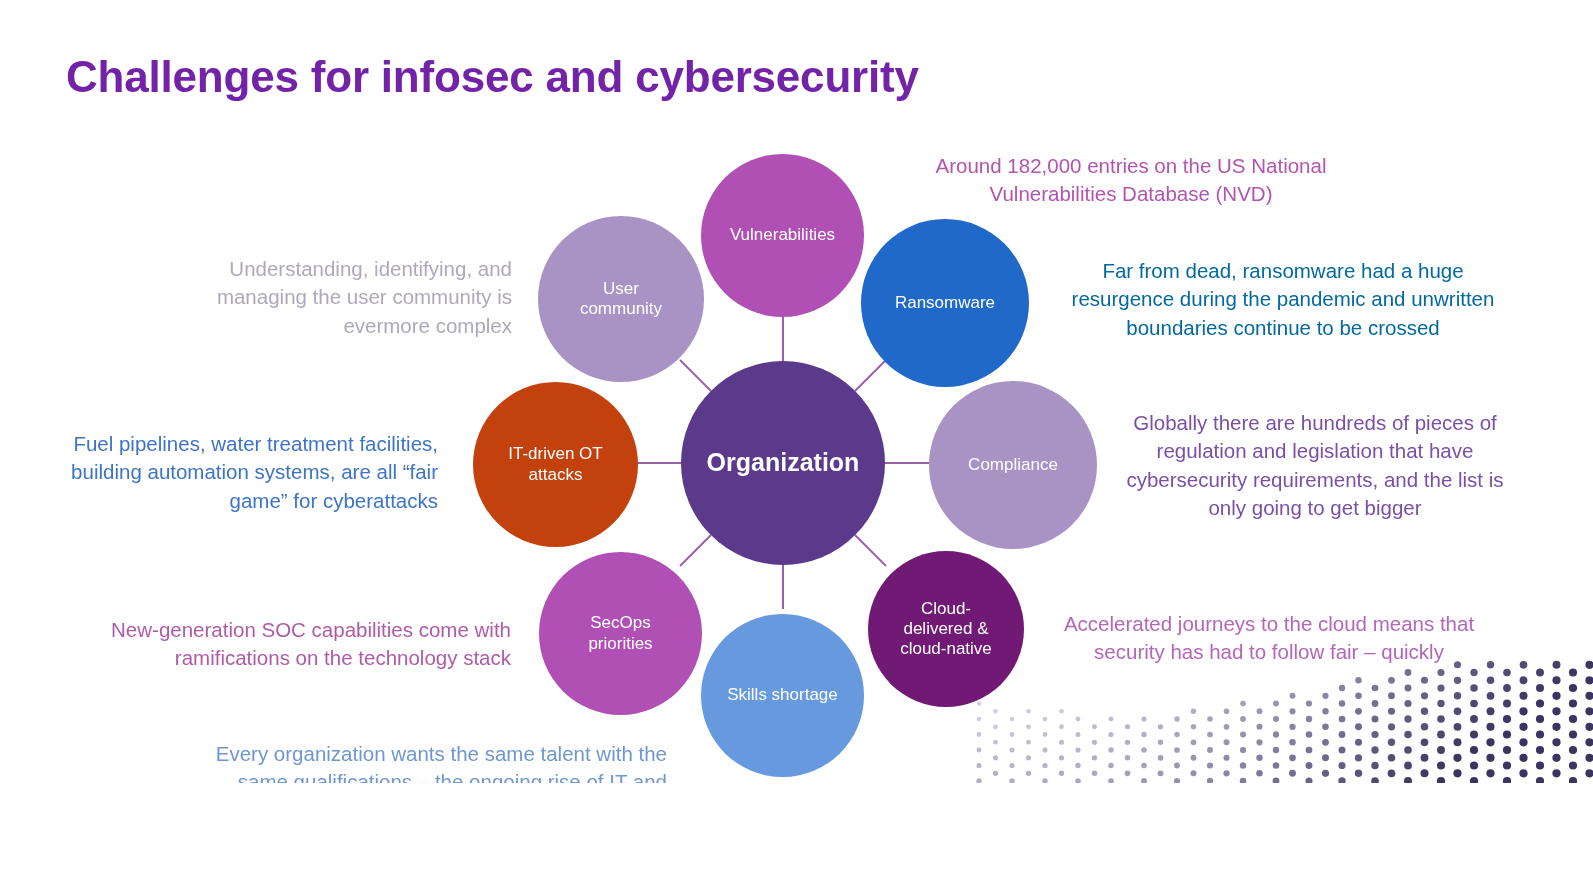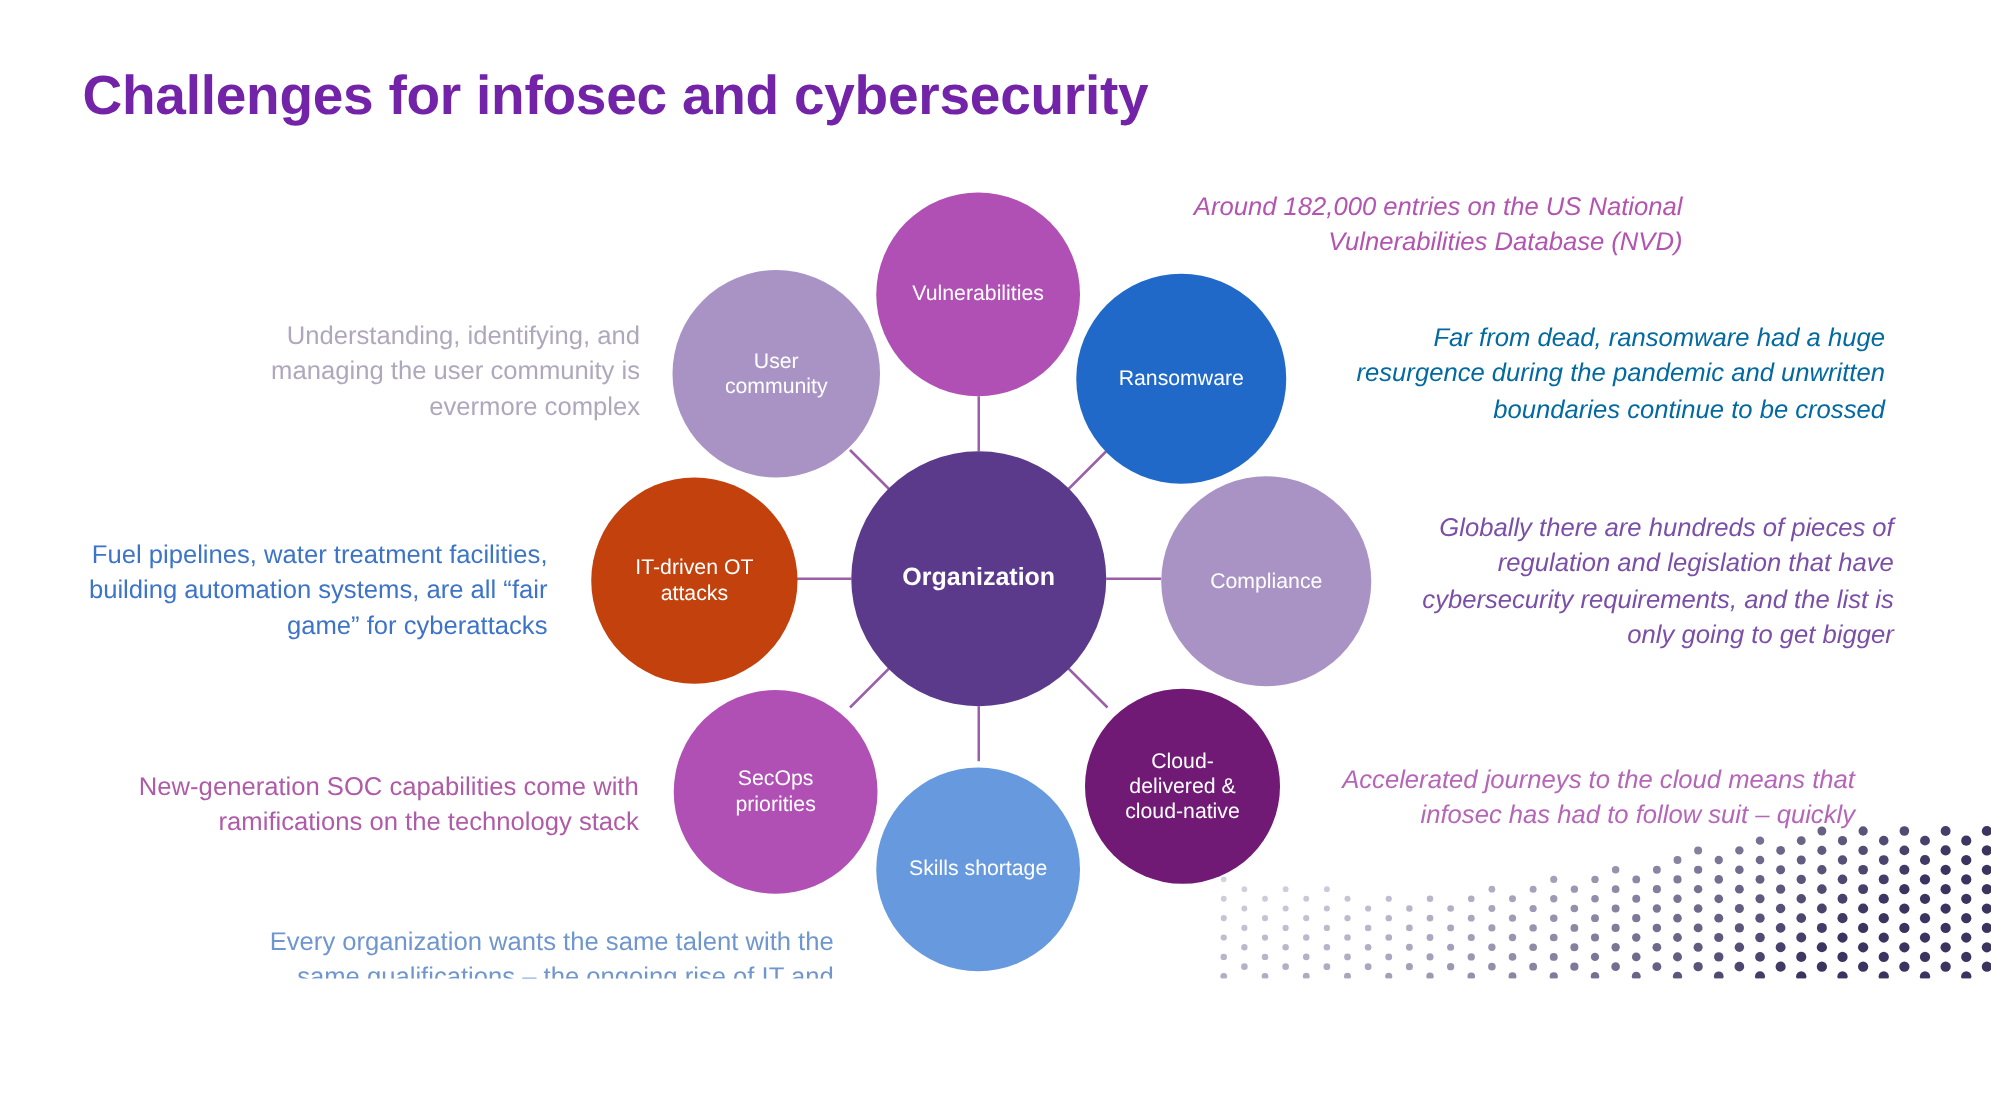--- a/index.html
+++ b/index.html
@@ -72,42 +72,42 @@
     white-space: pre-line;
     padding: 0 6px;
   }
 
   .node-center {
     width: 204px;
     height: 204px;
     left: 681px;
     top: 361px;
     background: #5B3A8C;
-    font-size: 20px;
+    font-size: 25px;
     font-weight: bold;
   }
 
   .node-satellite { font-size: 17px; font-weight: normal; }
 
   #node-vulnerabilities { width: 163px; height: 163px; left: 701px; top: 154px; background: #B050B5; }
   #node-ransomware     { width: 168px; height: 168px; left: 861px; top: 219px; background: #2069C8; }
   #node-compliance     { width: 168px; height: 168px; left: 929px; top: 381px; background: #A893C4; }
   #node-cloud          { width: 156px; height: 156px; left: 868px; top: 551px; background: #C575C0; }
   #node-skills         { width: 163px; height: 163px; left: 701px; top: 614px; background: #6699DD; }
   #node-secops         { width: 163px; height: 163px; left: 539px; top: 552px; background: #B050B5; }
   #node-itot           { width: 165px; height: 165px; left: 473px; top: 382px; background: #2069C8; }
   #node-usercommunity  { width: 166px; height: 166px; left: 538px; top: 216px; background: #A893C4; text-align: center; }
 
   
   .callout {
     position: absolute;
     font-size: 20.5px;
     line-height: 1.38;
   }
-  .callout.right { text-align: right; font-style: italic; }
+  .callout.right { text-align: center; }
   .callout.left  { text-align: right; }
 
   #callout-vulnerabilities { left: 916px; top: 152px; width: 430px; color: #B354B0; }
   #callout-ransomware      { left: 1058px; top: 257px; width: 450px; color: #2E6FC9; }
   #callout-compliance      { left: 1115px; top: 409px; width: 400px; color: #7B4FA8; }
   #callout-cloud           { left: 1054px; top: 610px; width: 430px; color: #B566B8; }
   #callout-skills          { left: 193px; top: 740px; width: 474px; color: #6F96CE; }
   #callout-secops          { left: 100px; top: 616px; width: 411px; color: #B05BA8; }
   #callout-itot            { left: 62px; top: 430px; width: 376px; color: #3D74C8; }
   #callout-usercommunity   { left: 201px; top: 255px; width: 311px; color: #AFA8BC; }
@@ -182,21 +182,21 @@
     </div>
 
     <div class="node node-satellite" id="node-usercommunity" style="background: rgb(168, 147, 196);">
       <span class="node-label">User
 community</span>
     </div>
 
     <div class="callout right" id="callout-vulnerabilities" style="color: rgb(179, 84, 176);">Around 182,000 entries on the US National Vulnerabilities Database (NVD)</div>
     <div class="callout right" id="callout-ransomware" style="color: #0369a1;">Far from dead, ransomware had a huge resurgence during the pandemic and unwritten boundaries continue to be crossed</div>
     <div class="callout right" id="callout-compliance" style="color: rgb(123, 79, 168);">Globally there are hundreds of pieces of regulation and legislation that have cybersecurity requirements, and the list is only going to get bigger</div>
-    <div class="callout right" id="callout-cloud" style="color: rgb(181, 102, 184);">Accelerated journeys to the cloud means that infosec has had to follow suit – quickly</div>
+    <div class="callout right" id="callout-cloud" style="color: rgb(181, 102, 184);">Accelerated journeys to the cloud means that security has had to follow fair – quickly</div>
     <div class="callout left" id="callout-skills" style="color: rgb(111, 150, 206);">Every organization wants the same talent with the same qualifications – the ongoing rise of IT and managed security services</div>
     <div class="callout left" id="callout-itot" style="color: rgb(61, 116, 200);">Fuel pipelines, water treatment facilities, building automation systems, are all “fair game” for cyberattacks</div>
     <div class="callout left" id="callout-secops" style="color: rgb(176, 91, 168);">New-generation SOC capabilities come with ramifications on the technology stack</div>
     <div class="callout left" id="callout-usercommunity" style="color: rgb(175, 168, 188);">Understanding, identifying, and managing the user community is evermore complex</div>
 
   </div>
 
   <svg id="dot-wave" viewBox="0 0 620 130" xmlns="http://www.w3.org/2000/svg">
       <circle cx="6.0" cy="50.5" r="2.23" fill="rgb(213,210,226)"></circle>
       <circle cx="6.0" cy="66.0" r="2.32" fill="rgb(206,203,220)"></circle>

